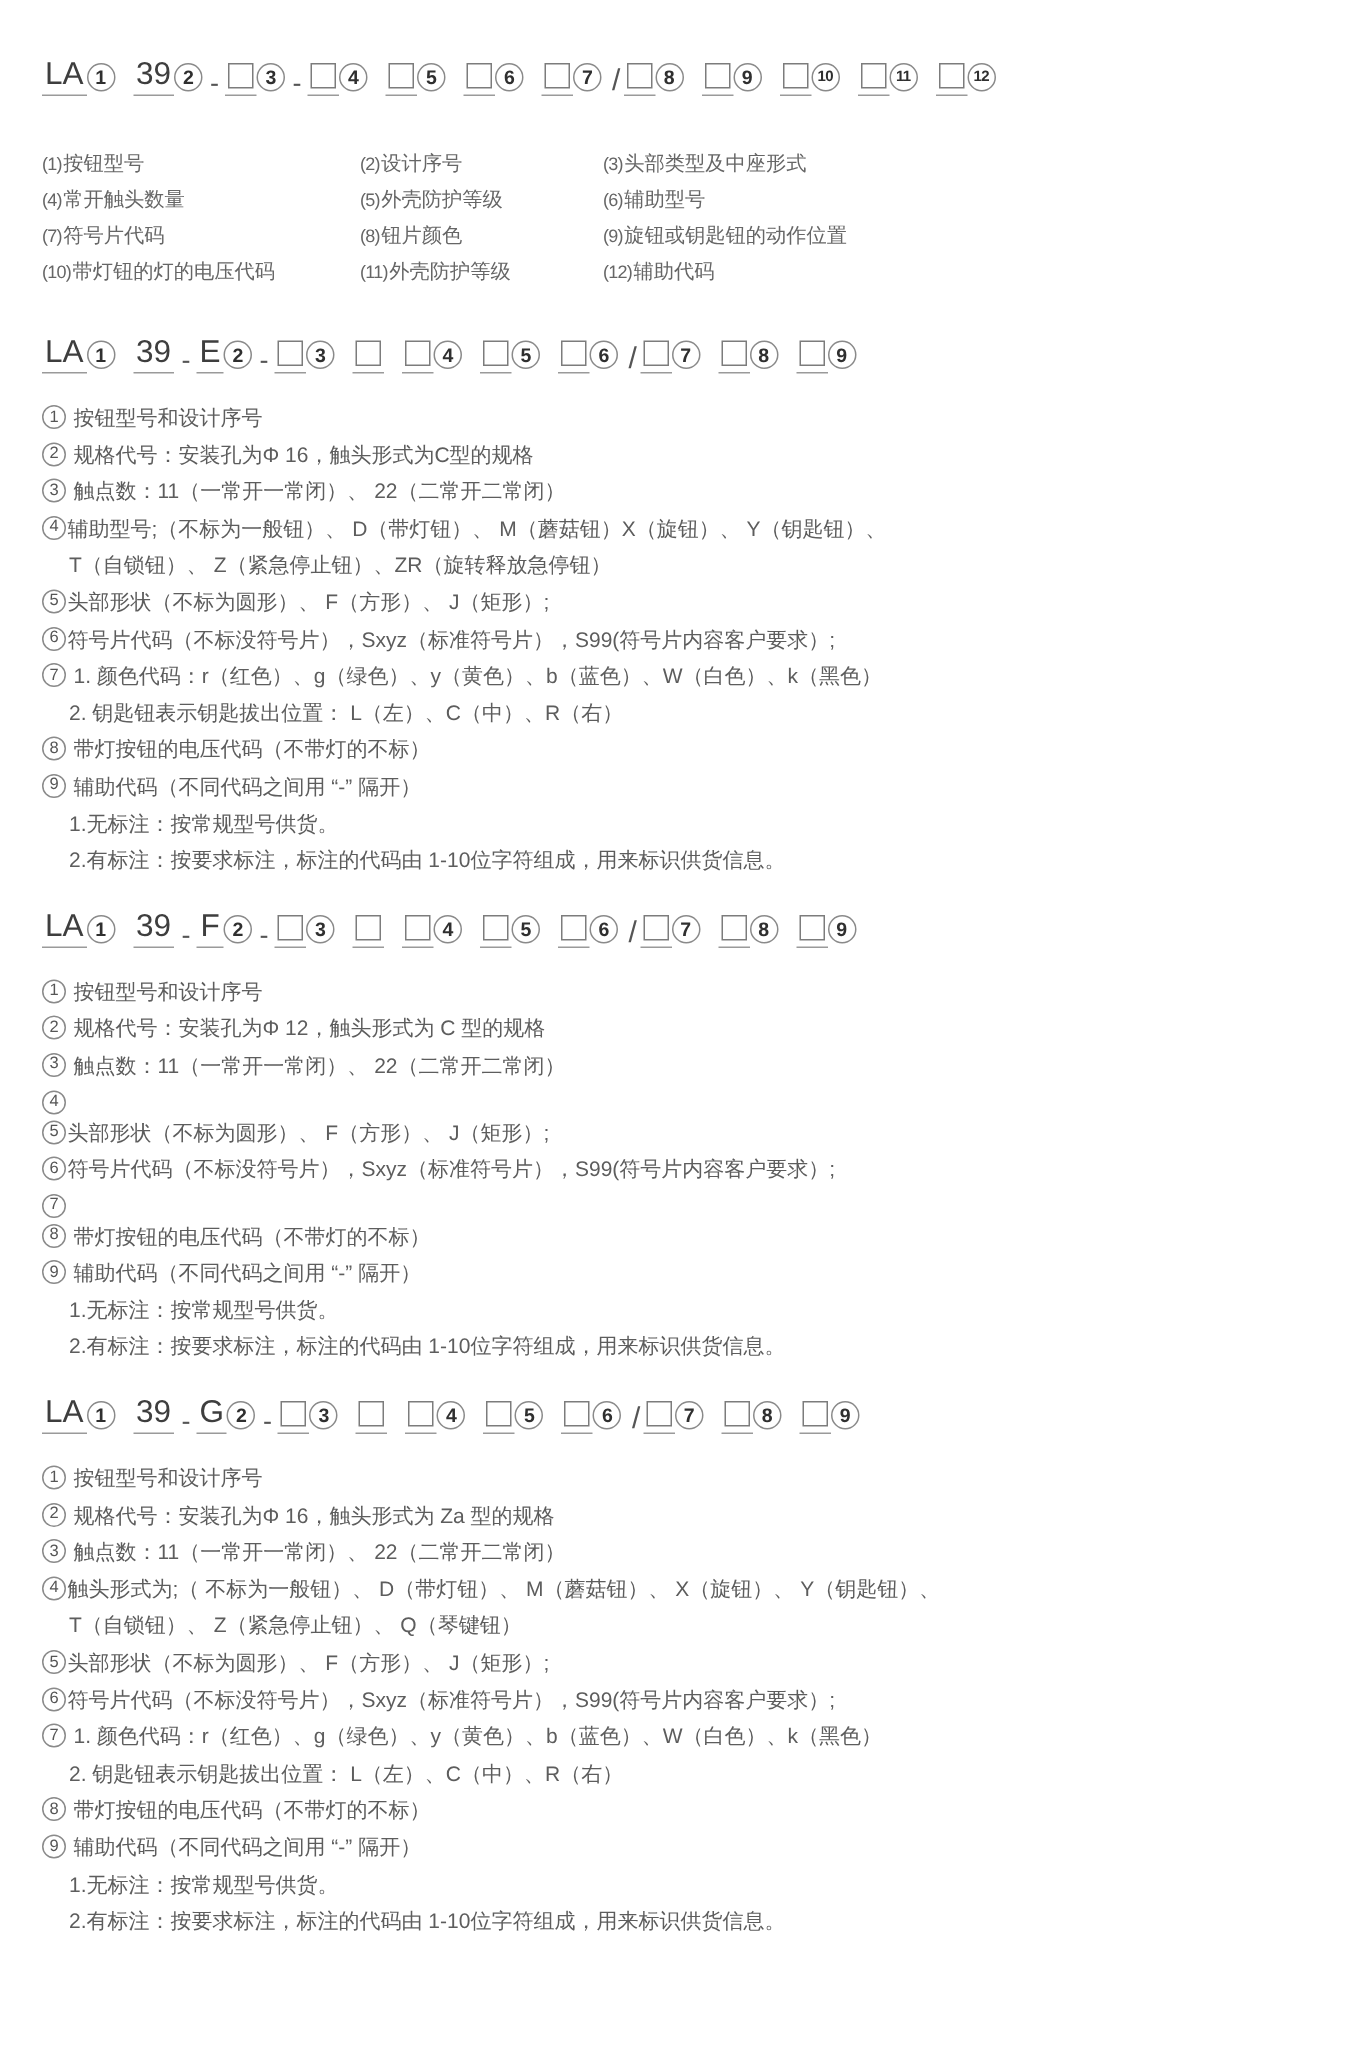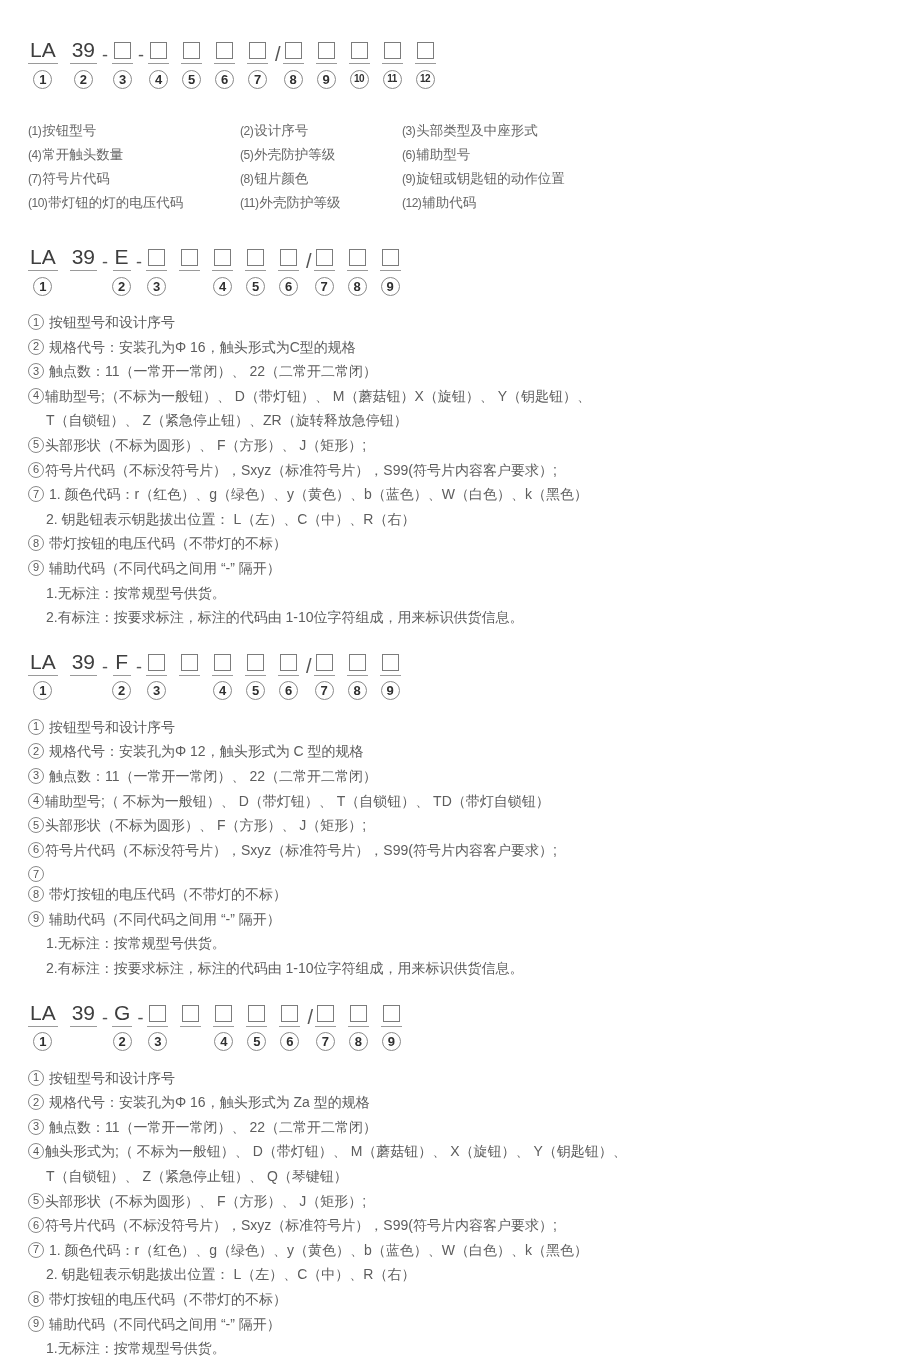--- a/index.html
+++ b/index.html
@@ -7,21 +7,21 @@
   body{
     width:900px;min-height:1365px;
     font-family:"Liberation Sans","DejaVu Sans",sans-serif;
     color:#5d5d5d;
     overflow:hidden;
   }
   .content{padding:34px 30px 0 28px;box-sizing:border-box;}
 
   
   .diagram{display:flex;align-items:flex-start;}
-  .seg{display:flex;flex-direction:column;align-items:center;margin-right:12px;}
+  .seg{display:flex;align-items:center;margin-right:12px;}
   .seg-top{
     height:30px;display:flex;align-items:flex-end;justify-content:center;
     padding:0 2px 3px 2px;border-bottom:1.5px solid #9a9a9a;min-width:18px;box-sizing:border-box;
   }
   .seg-label{font-size:21px;line-height:1;color:#3e3e3e;}
   .box{width:15px;height:15px;border:1.5px solid #7c7c7c;background:#fff;margin-bottom:1px;}
   .seg-num{margin-top:5px;height:20px;display:flex;align-items:center;justify-content:center;}
   .circle{
     display:inline-flex;align-items:center;justify-content:center;
     width:19px;height:19px;border:1.5px solid #8a8a8a;border-radius:50%;
@@ -415,21 +415,20 @@
           <div class="line gap">
             <span class="lcircle">2</span>
             <span class="ltext">规格代号：安装孔为Φ 12，触头形式为 C 型的规格</span>
           </div>
           <div class="line gap">
             <span class="lcircle">3</span>
             <span class="ltext">触点数：11（一常开一常闭）、 22（二常开二常闭）</span>
           </div>
           <div class="line nogap">
             <span class="lcircle">4</span>
-            <span class="ltext">辅助型号;（ 不标为一般钮）、 D（带灯钮）、 T（自锁钮）、 TD（带灯自锁钮）</span>
           </div>
           <div class="line nogap">
             <span class="lcircle">5</span>
             <span class="ltext">头部形状（不标为圆形）、 F（方形）、 J（矩形）;</span>
           </div>
           <div class="line nogap">
             <span class="lcircle">6</span>
             <span class="ltext">符号片代码（不标没符号片），Sxyz（标准符号片），S99(符号片内容客户要求）;</span>
           </div>
           <div class="line gap">

